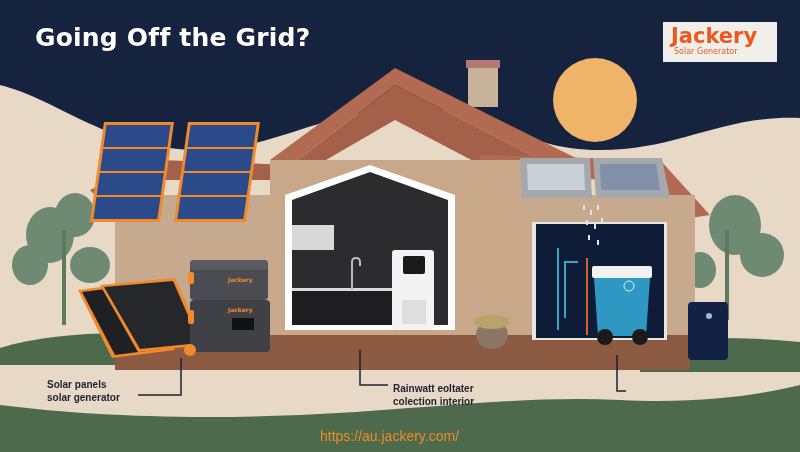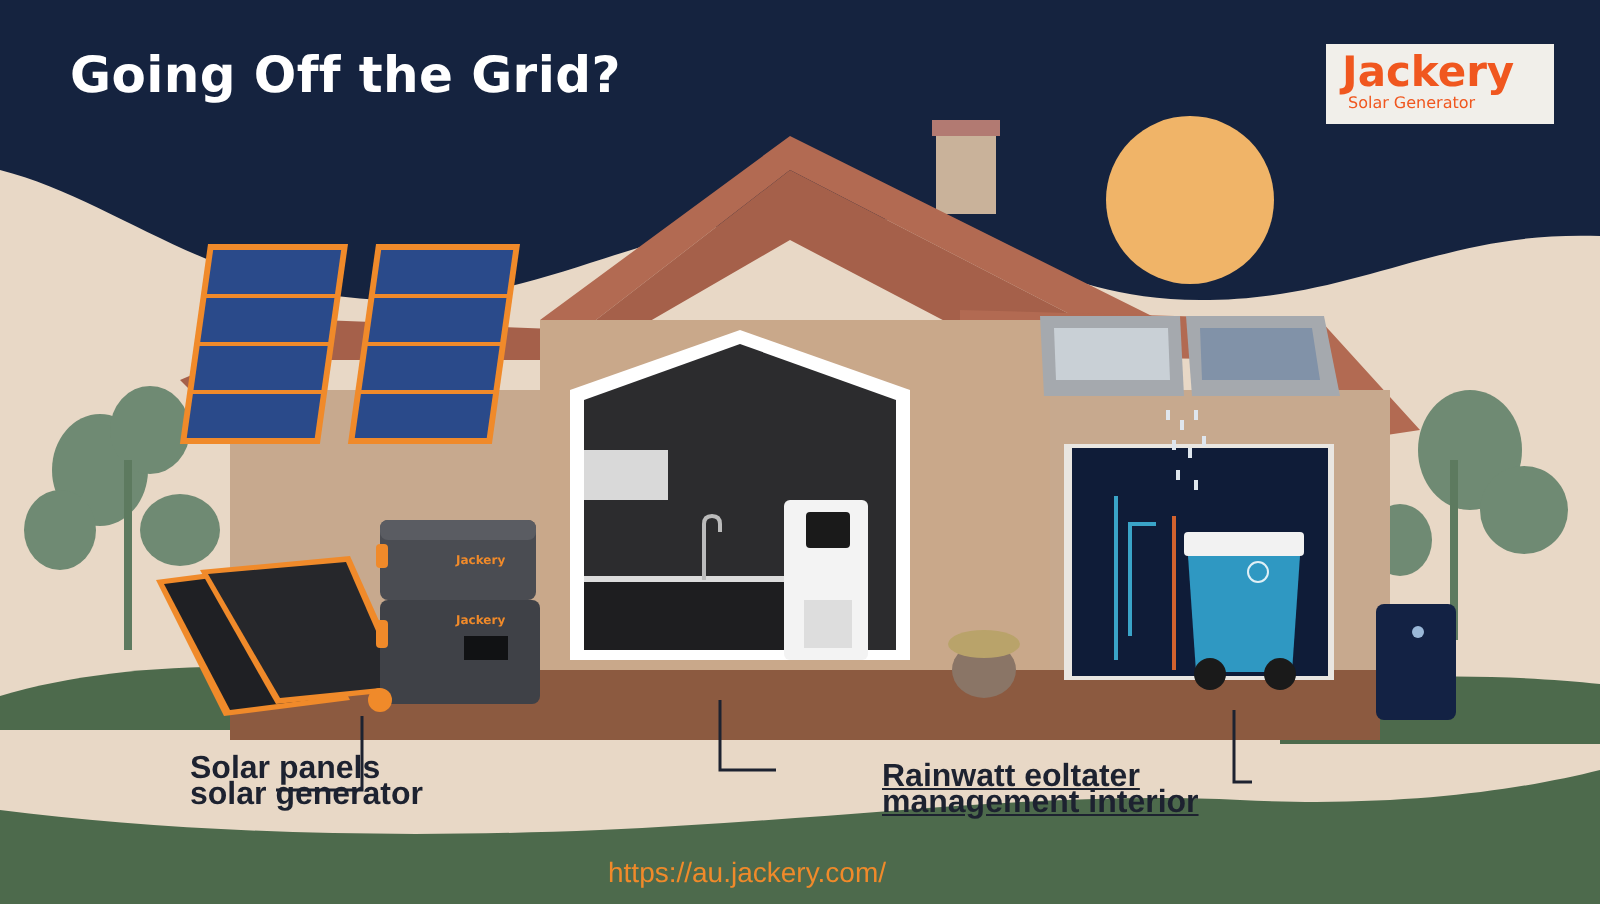--- a/index.html
+++ b/index.html
@@ -8,26 +8,26 @@
   .abs { position:absolute; }
   svg.scene { position:absolute; left:0; top:0; }
 
   .title { left:35px; top:23px; color:#ffffff; font-weight:bold; font-size:25px; letter-spacing:0.2px; }
   .subtitle { left:35px; top:62px; color:#f1f1f1; font-size:14px; }
 
   .logo { left:663px; top:22px; width:114px; height:40px; background:#f1efea; padding:3px 8px; }
   .logo-name { color:#f0571f; font-weight:bold; font-size:21px; line-height:22px; font-family:"DejaVu Sans", sans-serif; }
   .logo-tag { color:#f0571f; font-size:8px; line-height:10px; margin-left:3px; }
 
-  .caption { color:#1d2230; font-weight:bold; font-size:16px; line-height:13px; font-family:"Liberation Sans", sans-serif;margin-left:48px; }
+  .caption { color:#1d2230; font-weight:bold; font-size:10px; line-height:13px; font-family:"Liberation Sans", sans-serif; }
   .cap-left { left:47px; top:378px; }
-  .cap-mid { left:393px; top:382px;text-decoration:underline; }
+  .cap-mid { left:393px; top:382px; }
   .cap-right { left:630px; top:378px; }
 
-  .url { left:304px; top:428px; color:#f08a2a; font-size:14px; font-family:"Liberation Sans", sans-serif; }
+  .url { left:320px; top:428px; color:#f08a2a; font-size:14px; font-family:"Liberation Sans", sans-serif; }
 </style>
 </head>
 <body>
 
 <div id="stage">
 
   <svg class="scene" width="800" height="452" viewBox="0 0 800 452">
 
     <rect x="0" y="0" width="800" height="452" fill="#15233f"></rect>
 
@@ -173,18 +173,18 @@
     <div class="logo-tag">Solar Generator</div>
   </div>
 
   <div class="abs caption cap-left">
     <div>Solar panels</div>
     <div>solar generator</div>
   </div>
 
   <div class="abs caption cap-mid">
     <div>Rainwatt eoltater</div>
-    <div>management interior</div>
+    <div>colection interior</div>
   </div>
 
 
   <div class="abs url">https://au.jackery.com/</div>
 </div>
 
 </body></html>

